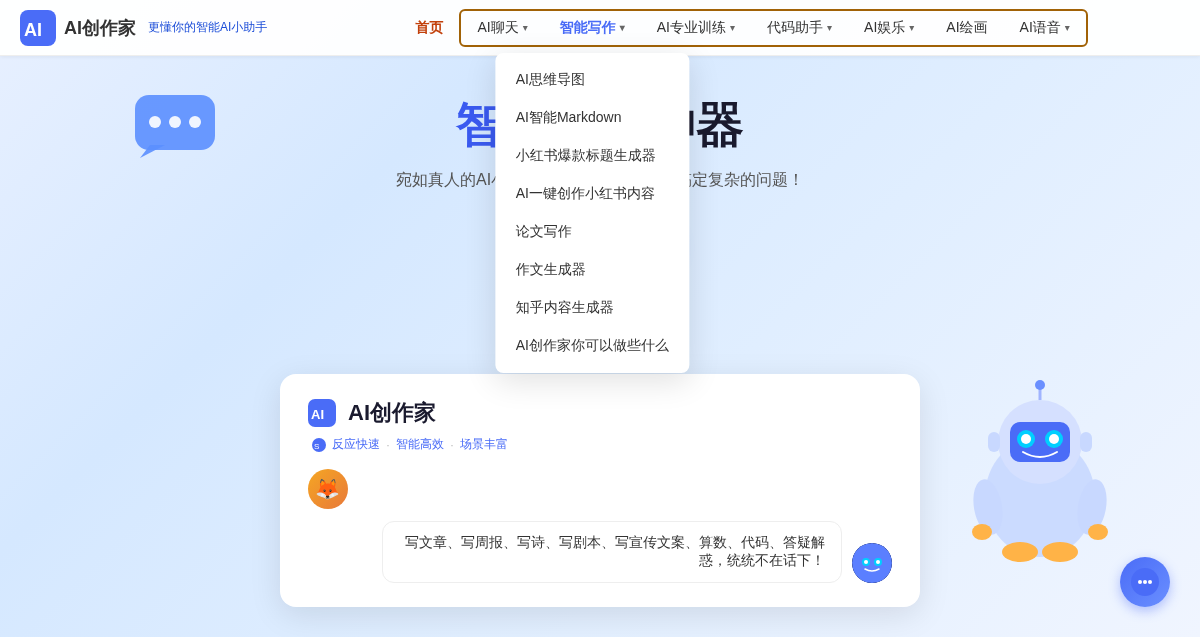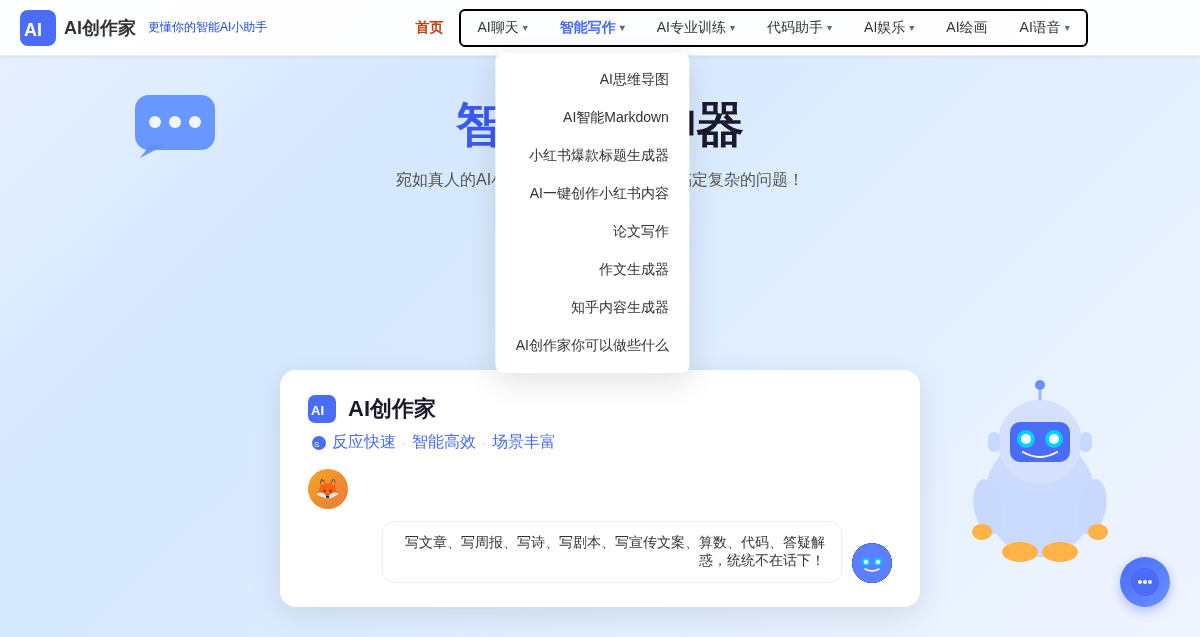--- a/index.html
+++ b/index.html
@@ -101,21 +101,20 @@
       position: absolute;
       top: 42px;
       left: 50%;
       transform: translateX(-50%);
       background: white;
       border-radius: 8px;
       box-shadow: 0 8px 32px rgba(0,0,0,0.12);
       padding: 8px 0;
       min-width: 160px;
       z-index: 200;
-      text-align: right;
     }
 
     .dropdown-item {
       display: block;
       padding: 10px 20px;
       font-size: 14px;
       color: #333;
       cursor: pointer;
       white-space: nowrap;
     }
@@ -192,21 +191,21 @@
 
     .chat-card-tags {
       display: flex;
       align-items: center;
       gap: 6px;
       margin-bottom: 16px;
       margin-left: 4px;
     }
 
     .tag {
-      font-size: 16px;
+      font-size: 12px;
       color: #4a6cf7;
       display: flex;
       align-items: center;
       gap: 3px;
     }
 
     .tag-sep { color: #bbb; font-size: 12px; }
 
     
     .chat-messages {
@@ -298,21 +297,21 @@
       background: linear-gradient(135deg, #4a6cf7, #6a8fff);
       display: flex;
       align-items: center;
       justify-content: center;
       box-shadow: 0 4px 12px rgba(74,108,247,0.4);
       cursor: pointer;
       z-index: 50;
     }
 
     .nav-border-box {
-      border: 2px solid #000000;
+      border: 2px solid #a16207;
       border-radius: 6px;
       display: flex;
       align-items: center;
     }
   </style>
 </head>
 <body>
 
 <div class="navbar">
   <div class="logo-area">

